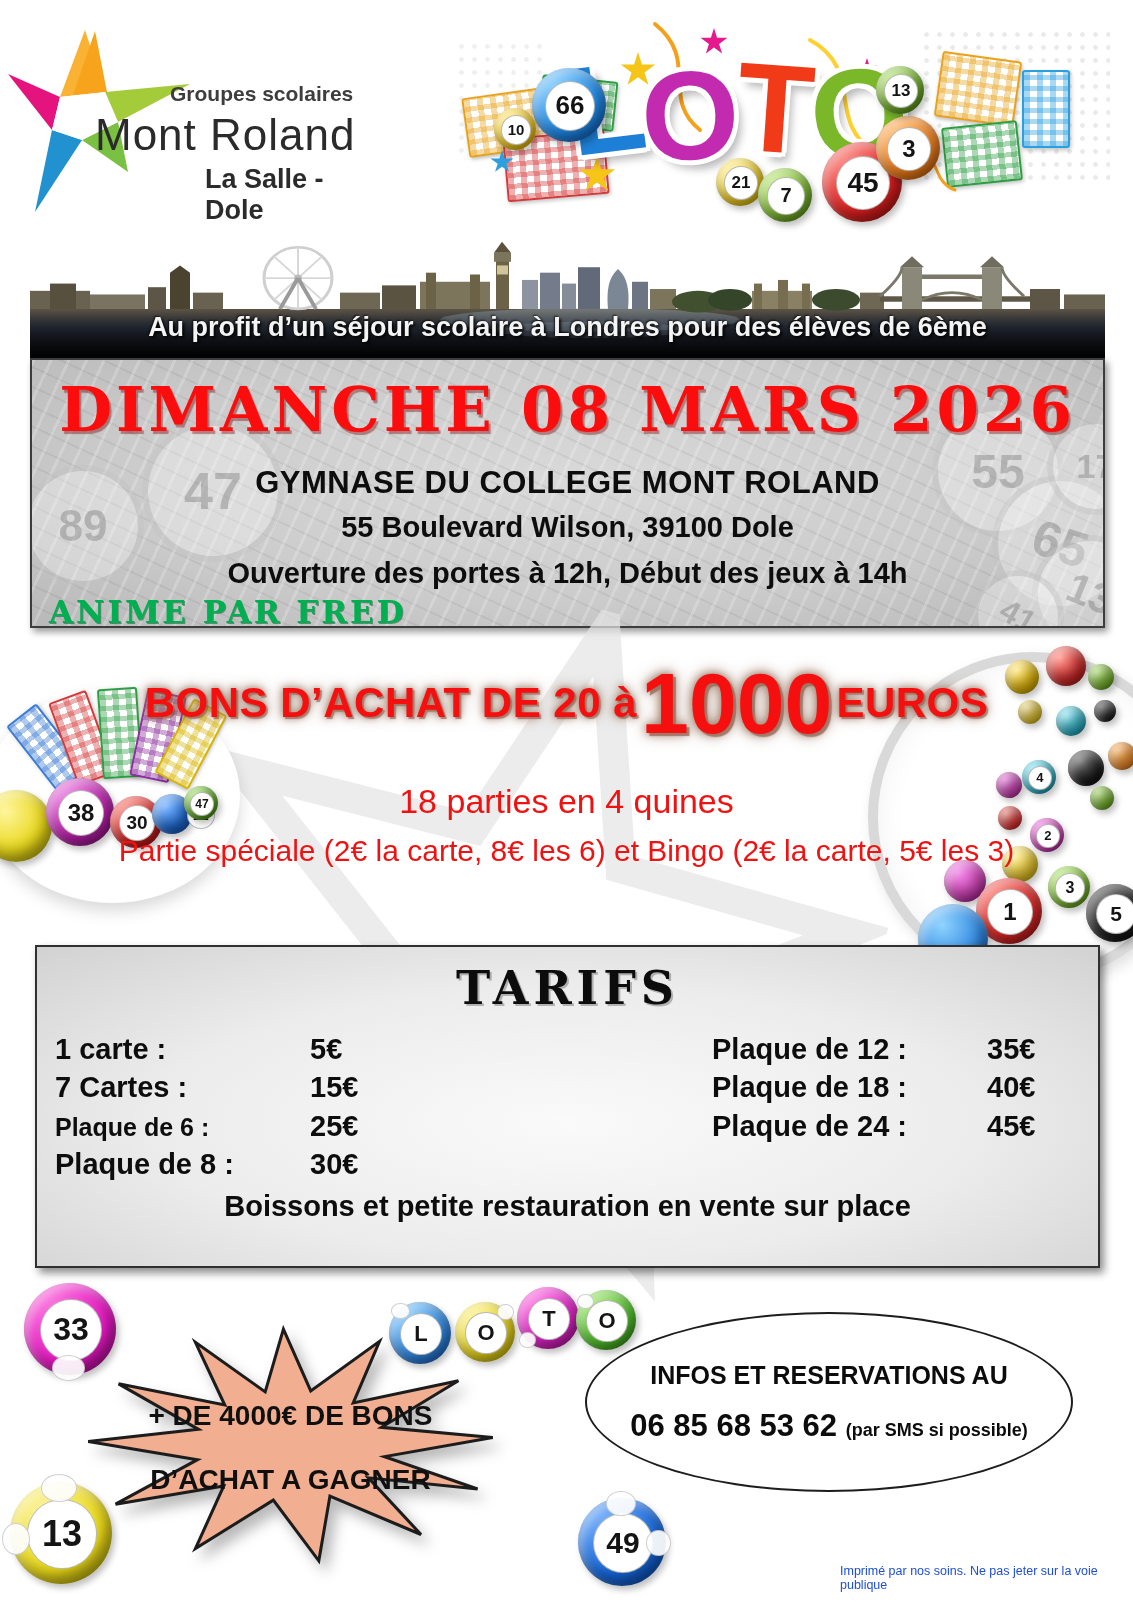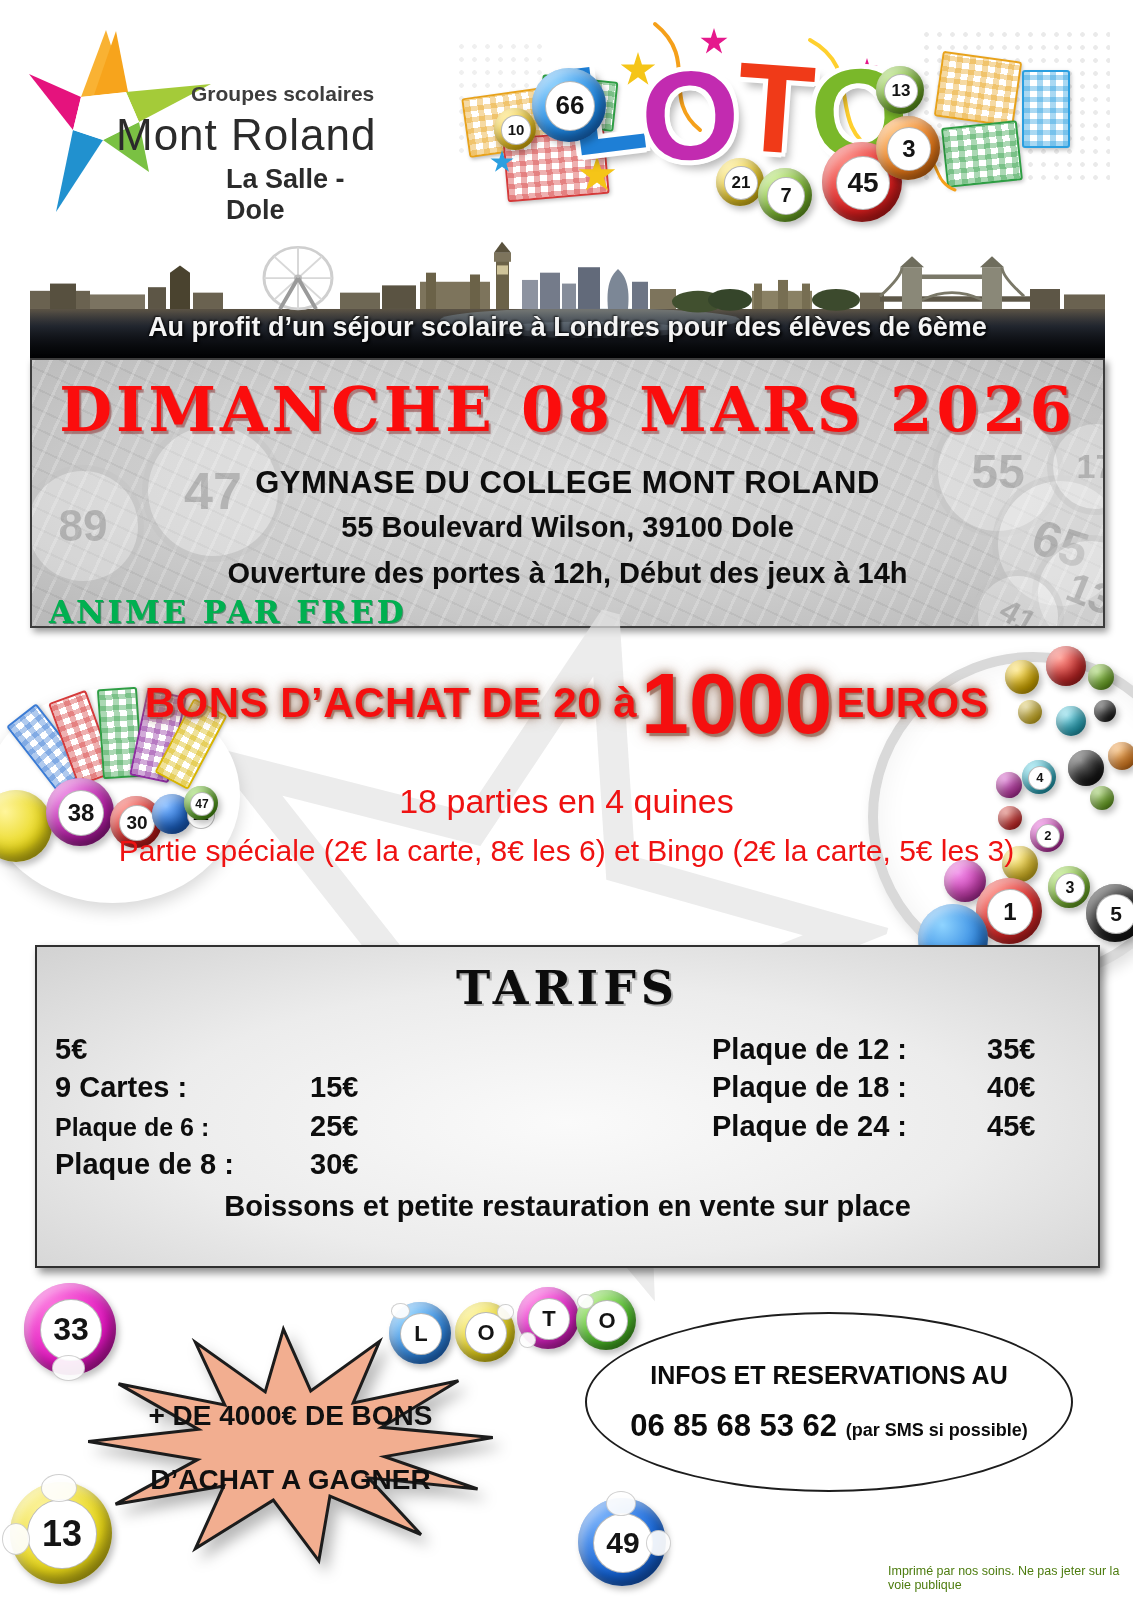--- a/index.html
+++ b/index.html
@@ -1,19 +1,19 @@
 <!DOCTYPE html>
 <html><head>
 <meta charset="utf-8">
 <style>
   html,body{margin:0;padding:0;background:#888;}
   .page{position:relative;width:1133px;height:1618px;background:#fff;overflow:hidden;
         font-family:"Liberation Sans",sans-serif;margin:0 auto;}
   
-  .logo{position:absolute;left:21px;top:22px;width:370px;height:195px;}
+  .logo{position:absolute;left:0;top:22px;width:370px;height:195px;}
   .logo svg{position:absolute;left:0;top:0;}
   .logo-tagline{position:absolute;left:170px;top:60px;font-size:21px;font-weight:bold;color:#3d3d3d;}
   .logo-name{position:absolute;left:95px;top:88px;font-size:44px;font-weight:normal;color:#2b2b2b;letter-spacing:1px;}
   .logo-sub{position:absolute;left:205px;top:142px;font-size:27px;font-weight:bold;color:#2b2b2b;}
   
   .halftone{position:absolute;background-image:radial-gradient(rgba(185,185,185,.55) 2px,transparent 2.6px);
             background-size:13px 13px;opacity:.55;}
   .loto-letters{position:absolute;left:568px;top:34px;width:430px;height:180px;white-space:nowrap;}
   .loto-letters span{display:inline-block;font-weight:bold;font-size:126px;line-height:150px;
      text-shadow:-4px -4px 0 #fff,4px -4px 0 #fff,-4px 4px 0 #fff,4px 4px 0 #fff,
@@ -87,21 +87,21 @@
   .burst{position:absolute;left:68px;top:1318px;width:445px;height:255px;z-index:2;
      filter:drop-shadow(7px 9px 7px rgba(0,0,0,.28));}
   .burst-text{position:absolute;inset:0;display:flex;flex-direction:column;align-items:center;
      justify-content:center;padding-top:4px;font-weight:bold;font-size:28px;color:#101010;z-index:3;line-height:1.55;gap:20px;}
   .info-oval{position:absolute;left:585px;top:1312px;width:488px;height:180px;z-index:2;
      border:2px solid #1d1d1d;border-radius:50%;background:#fff;box-sizing:border-box;
      display:flex;flex-direction:column;align-items:center;justify-content:center;gap:18px;}
   .info-title{font-weight:bold;font-size:25px;color:#0c0c0c;}
   .info-phone{font-weight:bold;font-size:31px;color:#0c0c0c;}
   .info-phone .small{font-size:18px;}
-  .footer-note{position:absolute;left:840px;top:1564px;font-size:12.5px;color:#4d7c0f;z-index:2;margin-left:48px;}
+  .footer-note{position:absolute;left:840px;top:1564px;font-size:12.5px;color:#1d4ed8;z-index:2;}
   .letter-ball .num{font-weight:bold;}
 </style>
 </head>
 <body>
 
 <div class="page">
 
   <div class="logo">
     <svg width="200" height="200" viewBox="0 0 200 200">
       <polygon points="85,8 60,75 105,70" fill="#F9B233"></polygon>
@@ -310,24 +310,25 @@
     <span class="prize-prefix">BONS D’ACHAT DE 20 à </span>
     <span class="prize-big">1000</span>
     <span class="prize-suffix"> EUROS</span>
   </div>
   <div class="red-line line-parties">18 parties en 4 quines</div>
   <div class="red-line line-special">Partie spéciale (2€ la carte, 8€ les 6) et Bingo (2€ la carte, 5€ les 3)</div>
 
   <div class="tarifs-box">
     <div class="tarifs-title">TARIFS</div>
     <div class="trow trow-l" style="top:86px;">
+      <span class="tl">1 carte :</span>
       <span class="tp">5€</span>
       </div>
     <div class="trow trow-l" style="top:124px;">
-      <span class="tl">9 Cartes :</span>
+      <span class="tl">7 Cartes :</span>
       <span class="tp">15€</span>
       </div>
     <div class="trow trow-l trow-l3" style="top:163px;">
       <span class="tl">Plaque de 6 :</span>
       <span class="tp" style="font-size:29px;margin-top:-3px;">25€</span>
       </div>
     <div class="trow trow-l" style="top:201px;">
       <span class="tl">Plaque de 8 :</span>
       <span class="tp">30€</span>
       </div>

